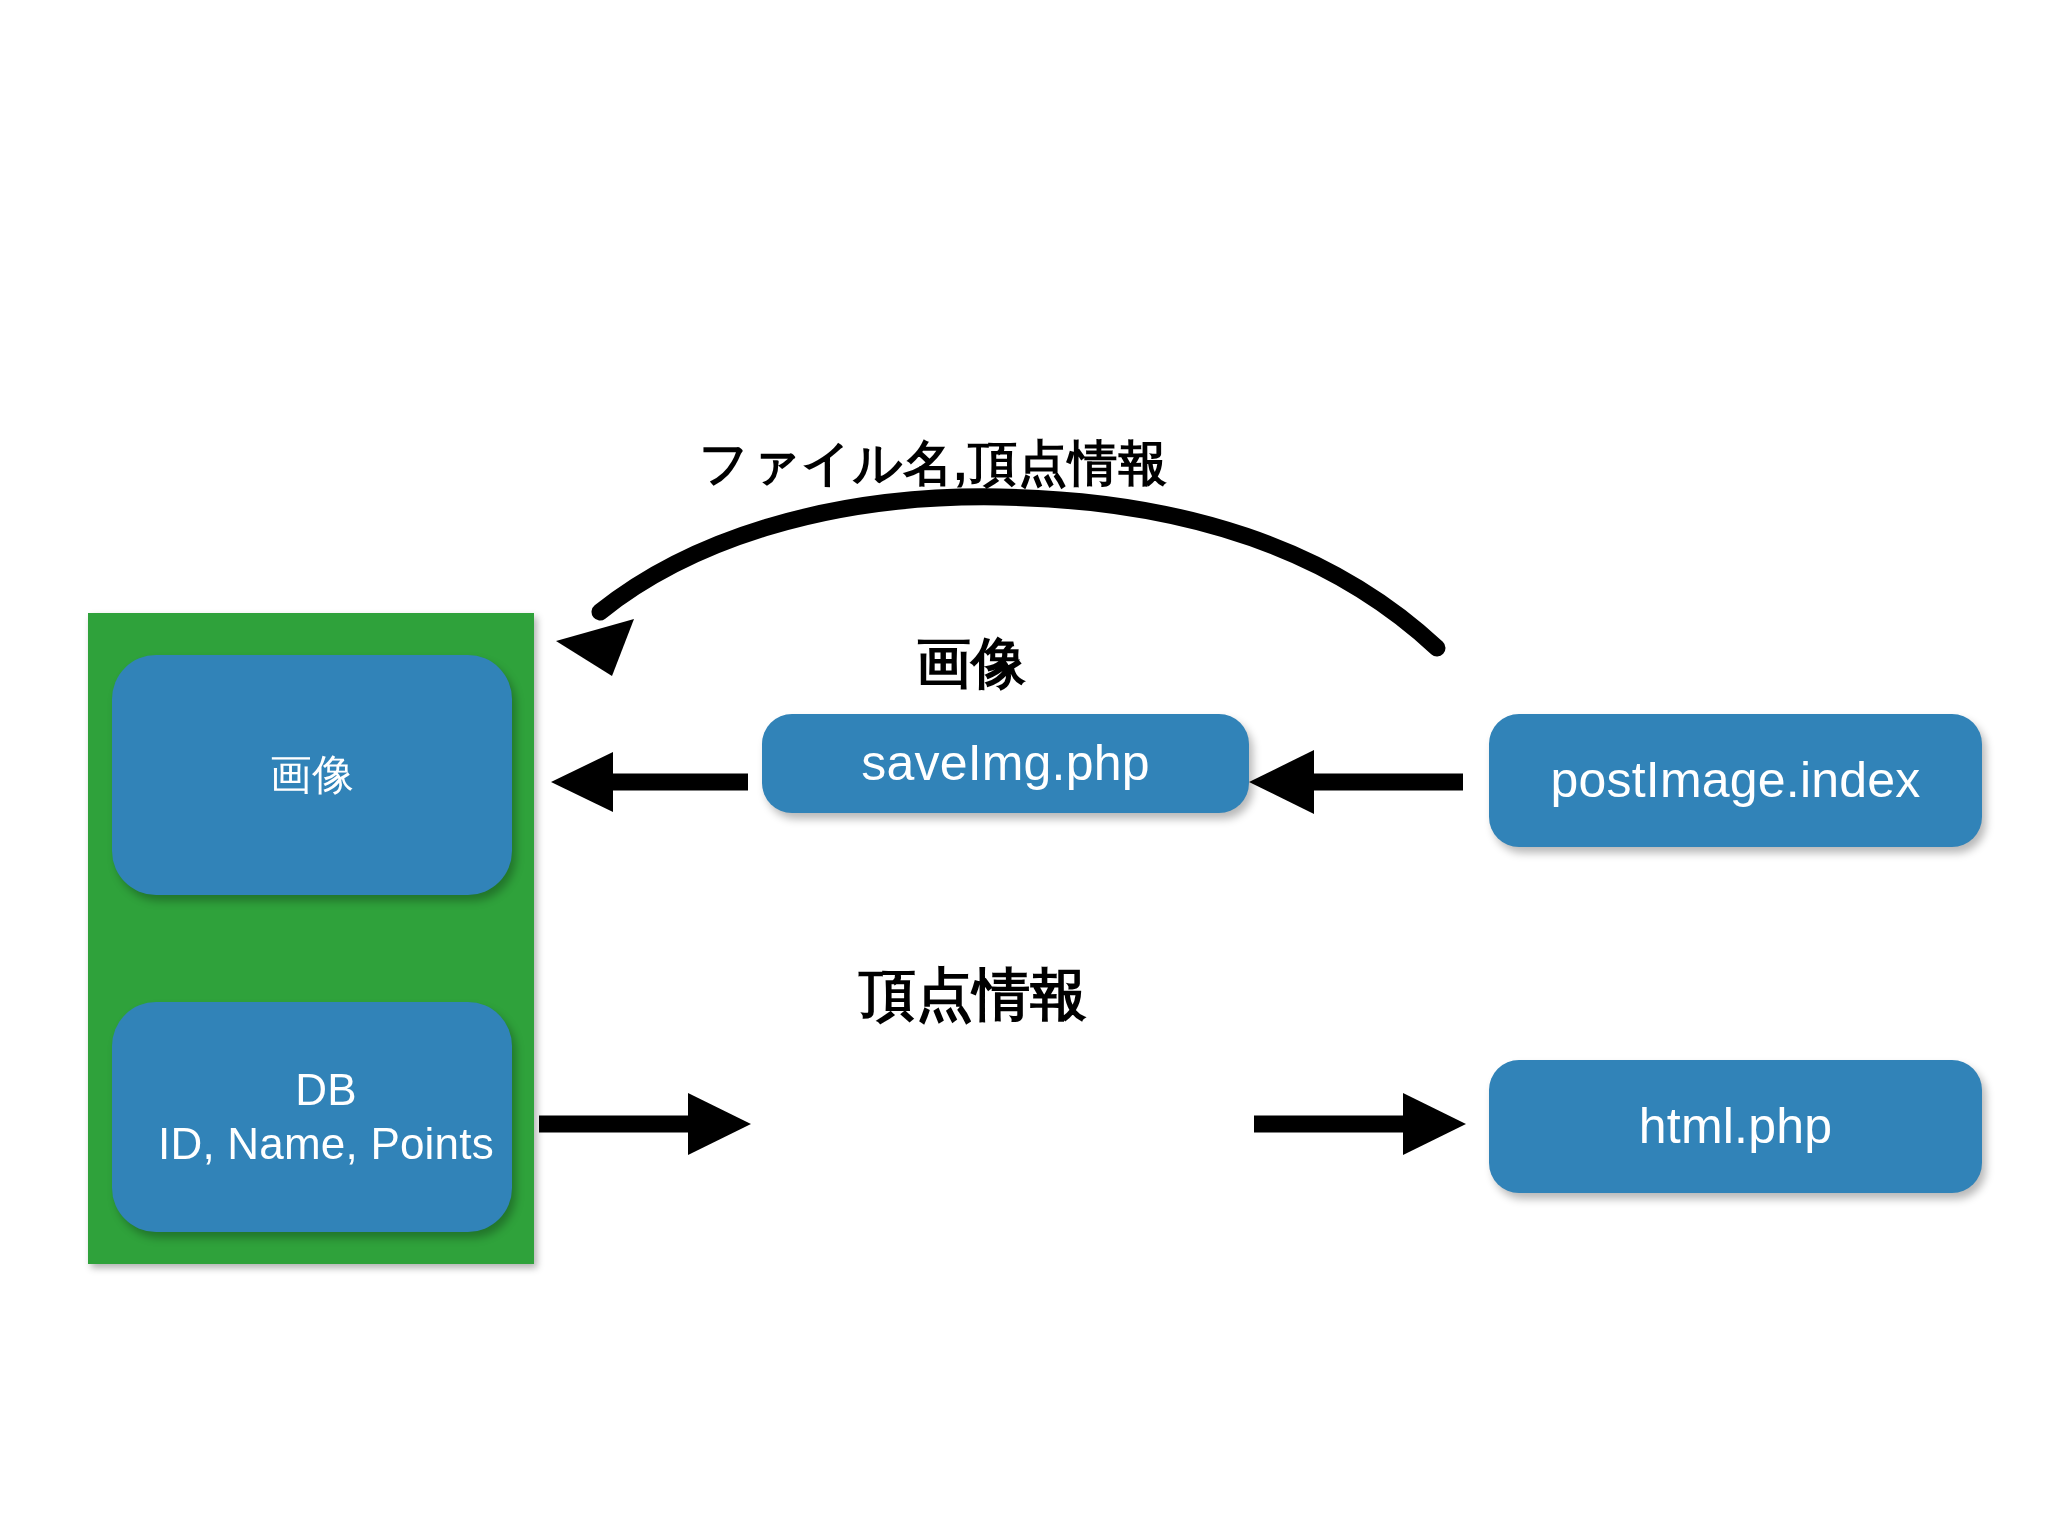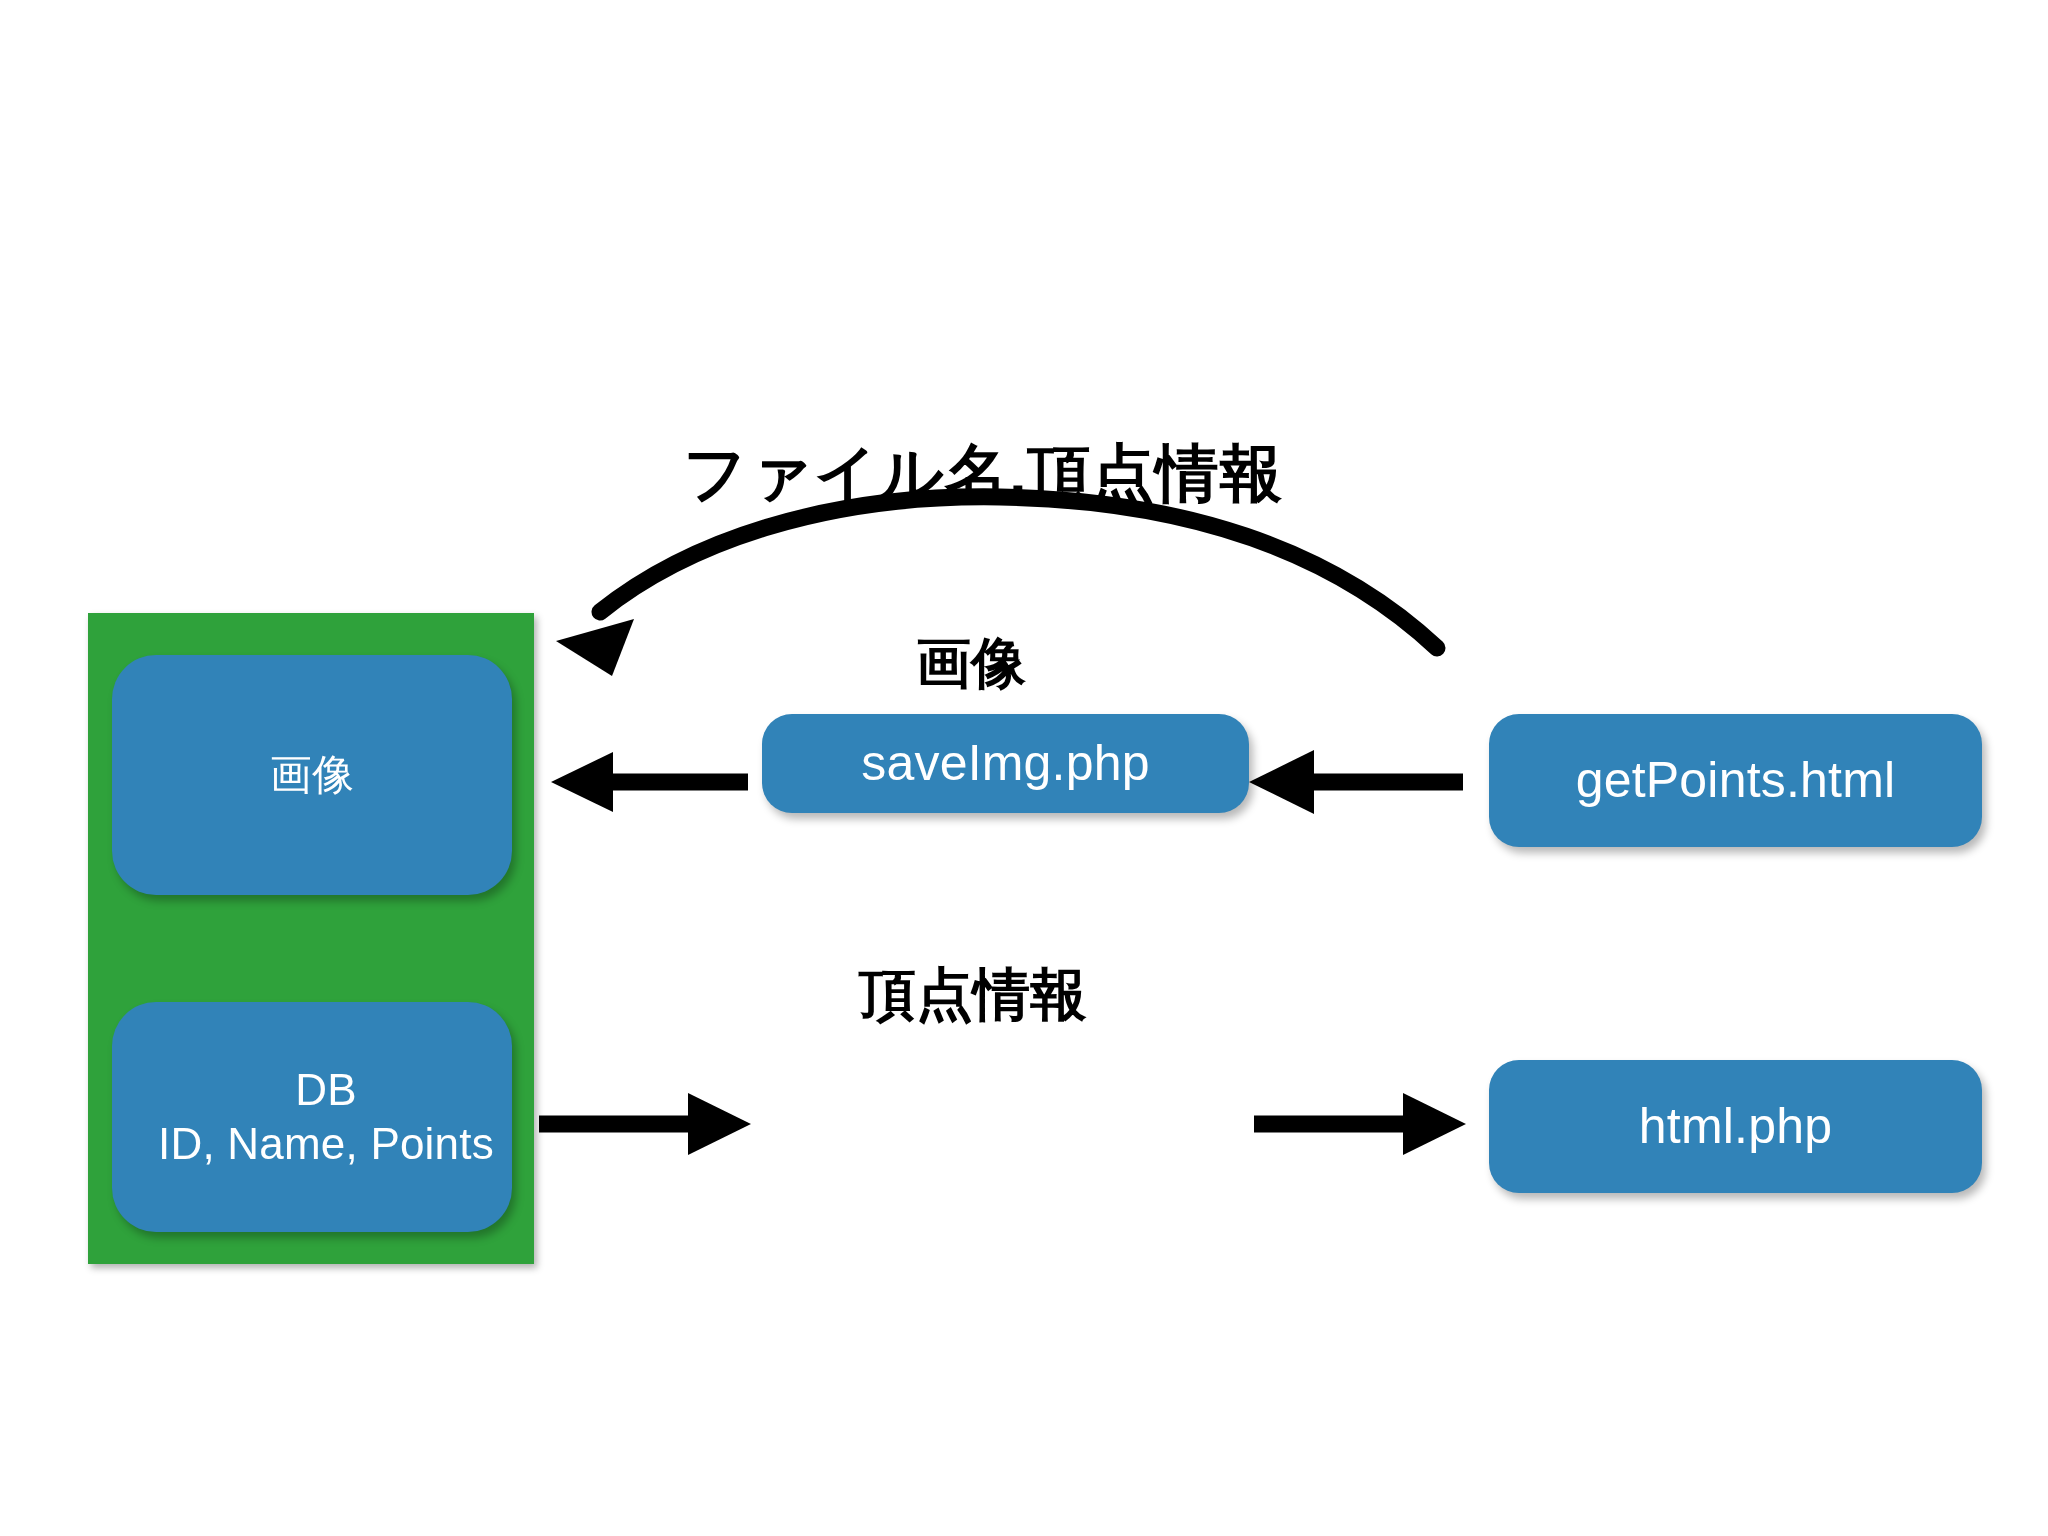--- a/index.html
+++ b/index.html
@@ -108,23 +108,23 @@
   }
 
   
   .flow-label {
     position: absolute;
     color: #000000;
     font-weight: 700;
     white-space: nowrap;
   }
   .label-top {
-    left: 683px;
+    left: 699px;
     top: 431px;
-    font-size: 63px;
+    font-size: 49px;
     letter-spacing: 1px;
   }
   .label-image {
     left: 916px;
     top: 627px;
     font-size: 55px;
   }
   .label-points {
     left: 859px;
     top: 957px;
@@ -155,21 +155,21 @@
   <div class="node inner-db">
     <span class="node-label">DB
 ID, Name, Points</span>
   </div>
 
   <div class="node save-img">
     <span class="node-label">saveImg.php</span>
   </div>
 
   <div class="node post-image">
-    <span class="node-label">getPoints.html</span>
+    <span class="node-label">postImage.index</span>
   </div>
 
 
   <div class="node index-php">
     <span class="node-label">html.php</span>
   </div>
 
   <div class="flow-label label-top">ファイル名,頂点情報</div>
 
   <div class="flow-label label-image">画像</div>

